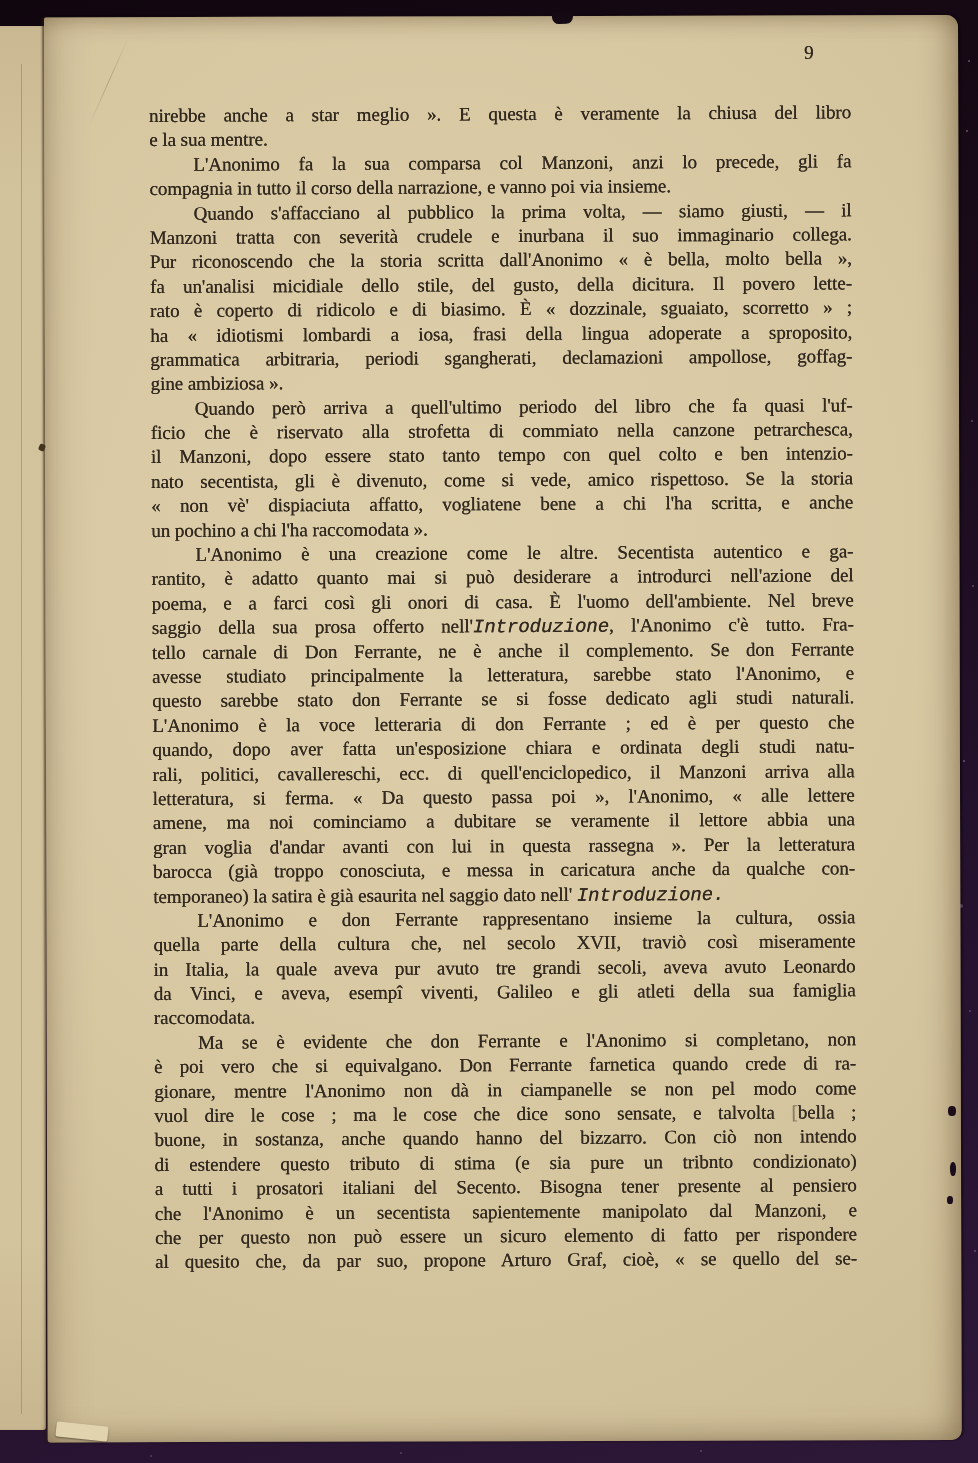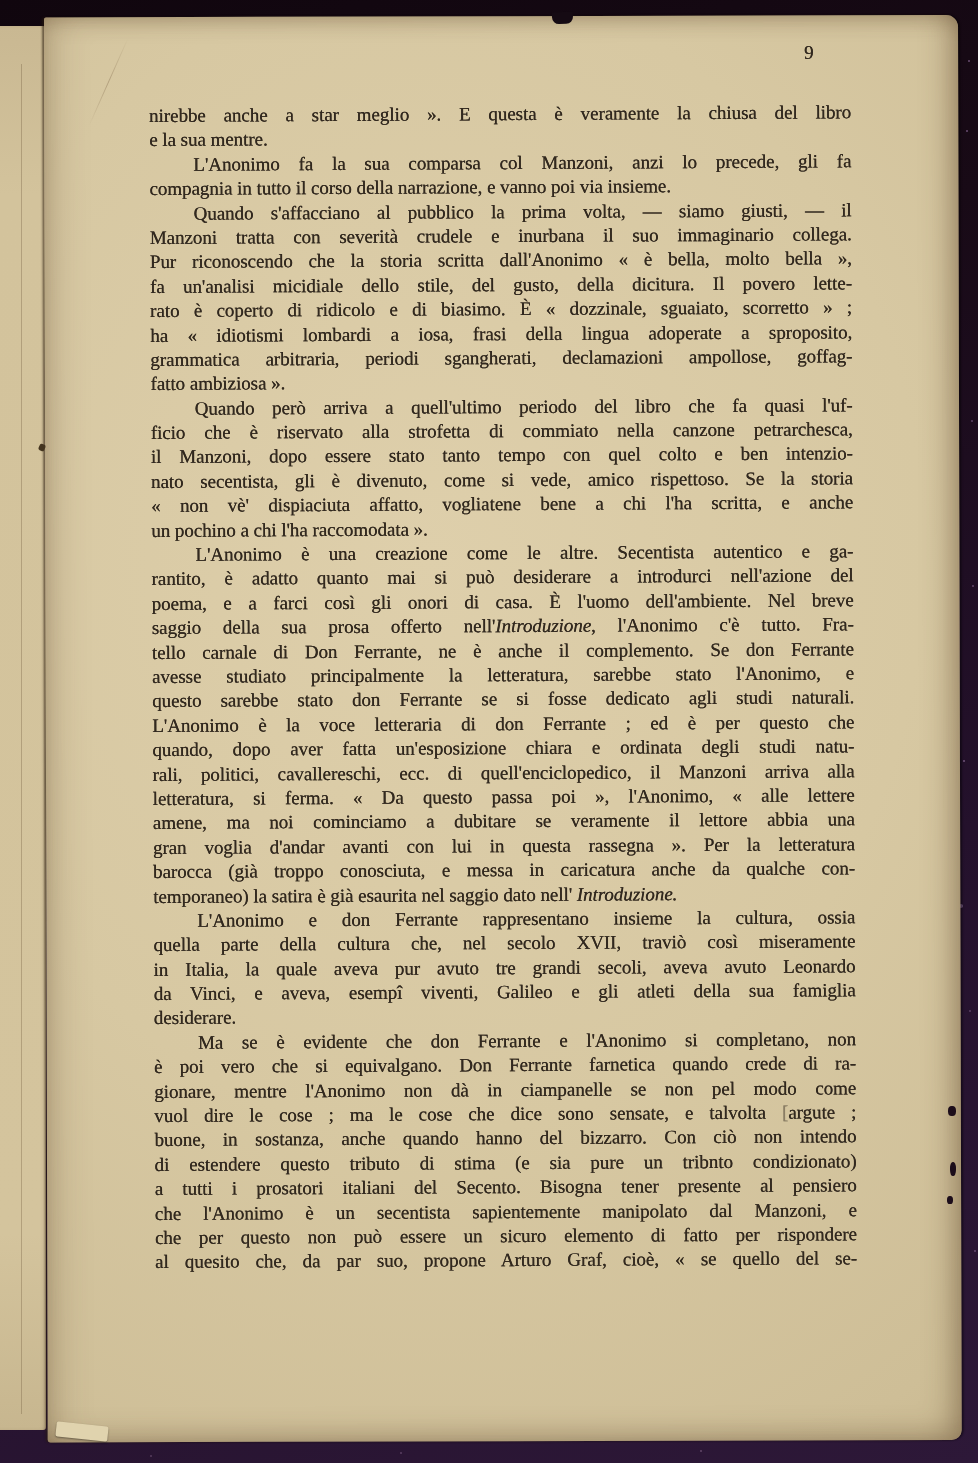--- a/index.html
+++ b/index.html
@@ -51,21 +51,21 @@
   }
   .text-block{
     position:absolute;left:149px;top:104px;width:702px;z-index:5;
     font-size:19px;color:#32291f;letter-spacing:-.05px;
     transform:rotate(-0.3deg);transform-origin:0 0;
     text-shadow:.2px 0 0 currentColor;
   }
   .line{height:24.4px;line-height:24.4px;text-align:left;}
   .line.j{text-align:justify;text-align-last:justify;}
   .line.indent{padding-left:44px;}
-  .it{font-style:italic;}
+  .it{font-style:italic;font-family:Liberation Mono, monospace;}
   .faint{opacity:.45;}
 </style>
 </head>
 <body>
 
 <div class="speck"></div>
 <div class="paper-strip"></div>
 <div class="paper-main"></div>
 <div class="crease"></div>
 <div class="fold-speck"></div>
@@ -81,21 +81,21 @@
     <div class="line"><span>e la sua mentre.</span></div>
     <div class="line indent j"><span>L'Anonimo fa la sua comparsa col Manzoni, anzi lo precede, gli fa</span></div>
     <div class="line"><span>compagnia in tutto il corso della narrazione, e vanno poi via insieme.</span></div>
     <div class="line indent j"><span>Quando s'affacciano al pubblico la prima volta, — siamo giusti, — il</span></div>
     <div class="line j"><span>Manzoni tratta con severità crudele e inurbana il suo immaginario collega.</span></div>
     <div class="line j"><span>Pur riconoscendo che la storia scritta dall'Anonimo « è bella, molto bella »,</span></div>
     <div class="line j"><span>fa un'analisi micidiale dello stile, del gusto, della dicitura. Il povero lette-</span></div>
     <div class="line j"><span>rato è coperto di ridicolo e di biasimo. È « dozzinale, sguaiato, scorretto » ;</span></div>
     <div class="line j"><span>ha « idiotismi lombardi a iosa, frasi della lingua adoperate a sproposito,</span></div>
     <div class="line j"><span>grammatica arbitraria, periodi sgangherati, declamazioni ampollose, goffag-</span></div>
-    <div class="line"><span>fatto ambiziosa ».</span></div>
+    <div class="line"><span>gine ambiziosa ».</span></div>
     <div class="line indent j"><span>Quando però arriva a quell'ultimo periodo del libro che fa quasi l'uf-</span></div>
     <div class="line j"><span>ficio che è riservato alla strofetta di commiato nella canzone petrarchesca,</span></div>
     <div class="line j"><span>il Manzoni, dopo essere stato tanto tempo con quel colto e ben intenzio-</span></div>
     <div class="line j"><span>nato secentista, gli è divenuto, come si vede, amico rispettoso. Se la storia</span></div>
     <div class="line j"><span>« non vè' dispiaciuta affatto, vogliatene bene a chi l'ha scritta, e anche</span></div>
     <div class="line"><span>un pochino a chi l'ha raccomodata ».</span></div>
     <div class="line indent j"><span>L'Anonimo è una creazione come le altre. Secentista autentico e ga-</span></div>
     <div class="line j"><span>rantito, è adatto quanto mai si può desiderare a introdurci nell'azione del</span></div>
     <div class="line j"><span>poema, e a farci così gli onori di casa. È l'uomo dell'ambiente. Nel breve</span></div>
     <div class="line j"><span>saggio della sua prosa offerto nell'</span><span class="it">Introduzione</span><span>, l'Anonimo c'è tutto. Fra-</span></div>
@@ -107,24 +107,24 @@
     <div class="line j"><span>rali, politici, cavallereschi, ecc. di quell'enciclopedico, il Manzoni arriva alla</span></div>
     <div class="line j"><span>letteratura, si ferma. « Da questo passa poi », l'Anonimo, « alle lettere</span></div>
     <div class="line j"><span>amene, ma noi cominciamo a dubitare se veramente il lettore abbia una</span></div>
     <div class="line j"><span>gran voglia d'andar avanti con lui in questa rassegna ». Per la letteratura</span></div>
     <div class="line j"><span>barocca (già troppo conosciuta, e messa in caricatura anche da qualche con-</span></div>
     <div class="line"><span>temporaneo) la satira è già esaurita nel saggio dato nell' </span><span class="it">Introduzione.</span></div>
     <div class="line indent j"><span>L'Anonimo e don Ferrante rappresentano insieme la cultura, ossia</span></div>
     <div class="line j"><span>quella parte della cultura che, nel secolo XVII, traviò così miseramente</span></div>
     <div class="line j"><span>in Italia, la quale aveva pur avuto tre grandi secoli, aveva avuto Leonardo</span></div>
     <div class="line j"><span>da Vinci, e aveva, esempî viventi, Galileo e gli atleti della sua famiglia</span></div>
-    <div class="line"><span>desiderare.</span></div>
+    <div class="line"><span>raccomodata.</span></div>
     <div class="line indent j"><span>Ma se è evidente che don Ferrante e l'Anonimo si completano, non</span></div>
     <div class="line j"><span>è poi vero che si equivalgano. Don Ferrante farnetica quando crede di ra-</span></div>
     <div class="line j"><span>gionare, mentre l'Anonimo non dà in ciampanelle se non pel modo come</span></div>
-    <div class="line j"><span>vuol dire le cose ; ma le cose che dice sono sensate, e talvolta </span><span class="faint">[</span><span>argute ;</span></div>
+    <div class="line j"><span>vuol dire le cose ; ma le cose che dice sono sensate, e talvolta </span><span class="faint">[</span><span>bella ;</span></div>
     <div class="line j"><span>buone, in sostanza, anche quando hanno del bizzarro. Con ciò non intendo</span></div>
     <div class="line j"><span>di estendere questo tributo di stima (e sia pure un tribnto condizionato)</span></div>
     <div class="line j"><span>a tutti i prosatori italiani del Secento. Bisogna tener presente al pensiero</span></div>
     <div class="line j"><span>che l'Anonimo è un secentista sapientemente manipolato dal Manzoni, e</span></div>
     <div class="line j"><span>che per questo non può essere un sicuro elemento di fatto per rispondere</span></div>
     <div class="line j"><span>al quesito che, da par suo, propone Arturo Graf, cioè, « se quello del se-</span></div>
   </div>
 
 </body></html>

